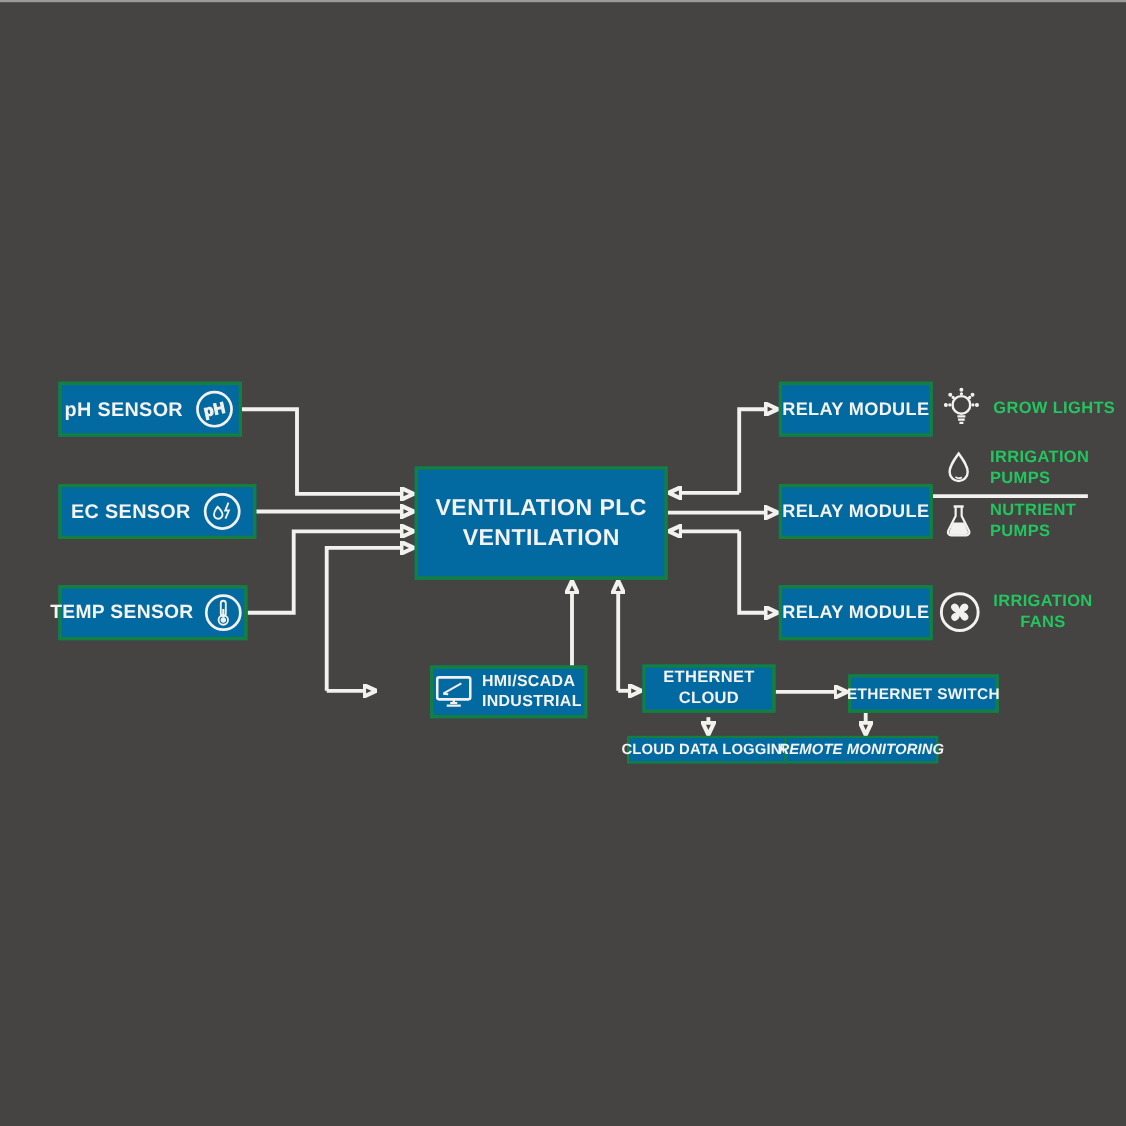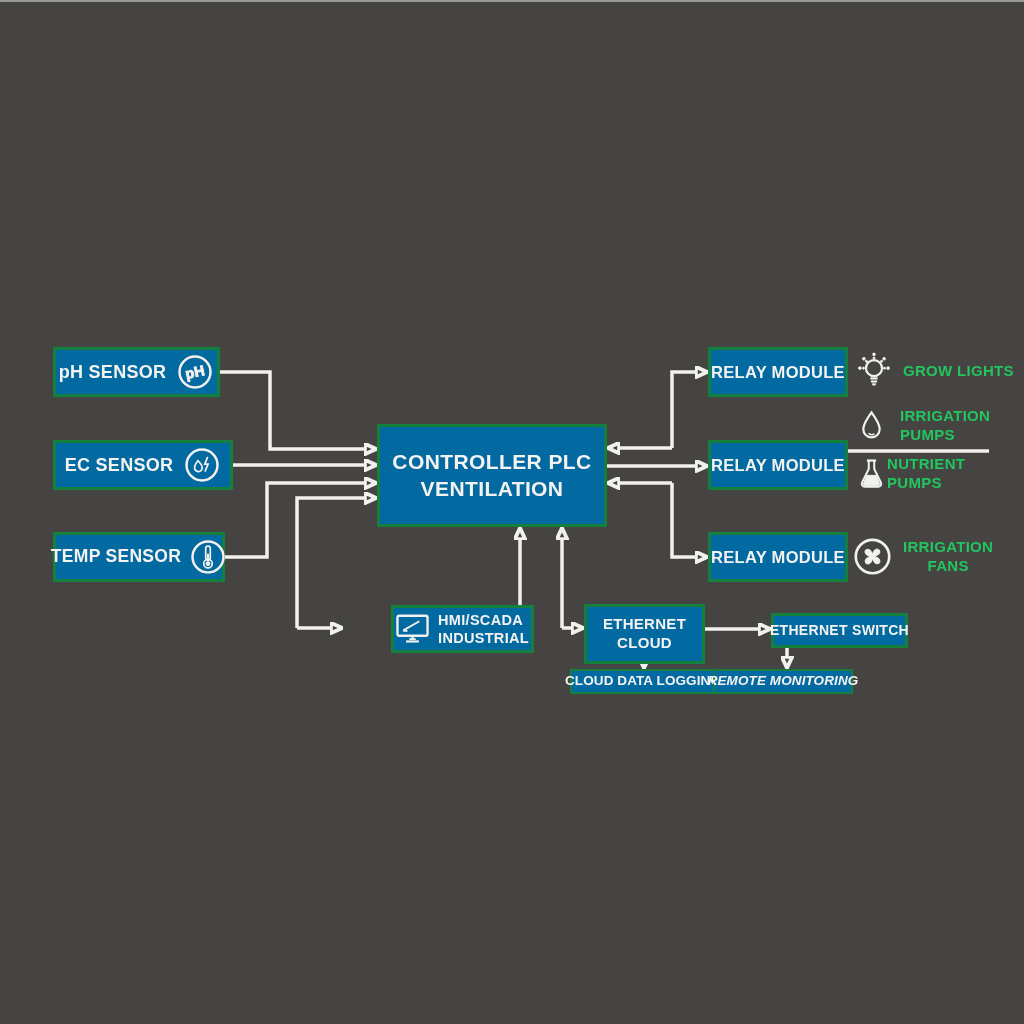--- a/index.html
+++ b/index.html
@@ -81,35 +81,35 @@
   <span class="lbl">EC SENSOR</span>
   <span class="icon">
     <svg class="ic" width="38" height="38" viewBox="0 0 40 40">
       <circle cx="20" cy="20" r="16.3" fill="none" stroke-width="2.6"></circle>
       <path d="M15.6 15.5 c-3.6 4.6 -4.5 7.5 -2.6 9.9 c1.9 2.3 5.3 2 6.8 -0.6 c1.3 -2.3 0 -5.3 -4.2 -9.3 z" fill="none" stroke-width="1.8"></path>
       <path d="M26 11.5 l-3.1 7.6 h3.5 l-3.3 7.8" fill="none" stroke-width="1.8"></path>
     </svg>
   </span>
 </div>
 
-<div class="box sensor sensor-temp" style="left:53px;top:532px;width:172px;height:50px;">
+<div class="box sensor sensor-temp" style="left:53px;top:532px;width:172px;height:50px;justify-content:flex-end;">
   <span class="lbl">TEMP SENSOR</span>
   <span class="icon">
     <svg class="ic" width="38" height="38" viewBox="0 0 40 40">
       <circle cx="20" cy="20" r="16.3" fill="none" stroke-width="2.6"></circle>
       <rect x="17.6" y="8.6" width="4.8" height="14.5" rx="2.4" fill="none" stroke-width="1.8"></rect>
       <circle cx="20" cy="27" r="4.5" fill="none" stroke-width="1.8"></circle>
       <line x1="20" y1="16.5" x2="20" y2="24.5" stroke-width="2.1"></line>
       <circle cx="20" cy="27" r="2.1" fill="#f2f1ee" stroke="none"></circle>
     </svg>
   </span>
 </div>
 
 <div class="box plc stack" style="left:377px;top:424px;width:230px;height:103px;">
-  <div>CONTROLLER PLC</div>
+  <div>VENTILATION PLC</div>
   <div>VENTILATION</div>
 </div>
 
 <div class="box relay" style="left:708px;top:347px;width:140px;height:50px;">
   <span class="lbl">RELAY MODULE</span>
 </div>
 <div class="box relay" style="left:708px;top:440px;width:140px;height:50px;">
   <span class="lbl">RELAY MODULE</span>
 </div>
 <div class="box relay" style="left:708px;top:532px;width:140px;height:50px;">
@@ -126,21 +126,21 @@
       <path d="M14.5 27 h7" fill="none" stroke-width="2"></path>
       <path d="M11 29.6 h14" fill="none" stroke-width="2.4"></path>
     </svg>
   </span>
   <span class="stack" style="text-align:left;">
     <span>HMI/SCADA</span>
     <span>INDUSTRIAL</span>
   </span>
 </div>
 
-<div class="box eth1 stack" style="left:584px;top:604px;width:121px;height:60px;">
+<div class="box eth1 stack" style="left:584px;top:604px;width:121px;height:44px;">
   <span>ETHERNET</span>
   <span>CLOUD</span>
 </div>
 <div class="box eth2" style="left:771px;top:613px;width:137px;height:35px;text-align:center;">
   <span class="lbl">ETHERNET SWITCH</span>
 </div>
 
 <div class="box small" style="left:570px;top:669px;width:146px;height:25px;">
   <span class="lbl">CLOUD DATA LOGGING</span>
 </div>
@@ -180,21 +180,21 @@
       <path d="M17 4 C11.8 11.2 8 16.6 8 22.4 a9 9 0 0 0 18 0 C26 16.6 22.2 11.2 17 4 z" fill="none" stroke-width="2.4"></path>
       <path d="M13.8 27.2 q3.2 2.6 6.4 0.4" fill="none" stroke-width="1.7"></path>
     </svg>
   </span>
   <span class="txt" style="text-align:left;">
     <span>IRRIGATION</span>
     <span>PUMPS</span>
   </span>
 </div>
 
-<div class="output" style="left:856px;top:455px;">
+<div class="output" style="left:856px;top:455px;gap:13px;">
   <span class="icon">
     <svg class="ic" width="31" height="36" viewBox="0 0 34 38">
       <path d="M12 4.2 h10" stroke-width="2.4"></path>
       <path d="M14 4.5 v9 L6.6 28.4 a3.2 3.2 0 0 0 3 4.5 h14.8 a3.2 3.2 0 0 0 3 -4.5 L20 13.5 v-9" fill="none" stroke-width="2.2"></path>
       <path d="M11.7 20.5 L8.4 28.9 a2.1 2.1 0 0 0 2 3 h13.2 a2.1 2.1 0 0 0 2 -3 L22.3 20.5 z" fill="#f2f1ee" stroke="none"></path>
     </svg>
   </span>
   <span class="txt" style="text-align:left;">
     <span>NUTRIENT</span>
     <span>PUMPS</span>

